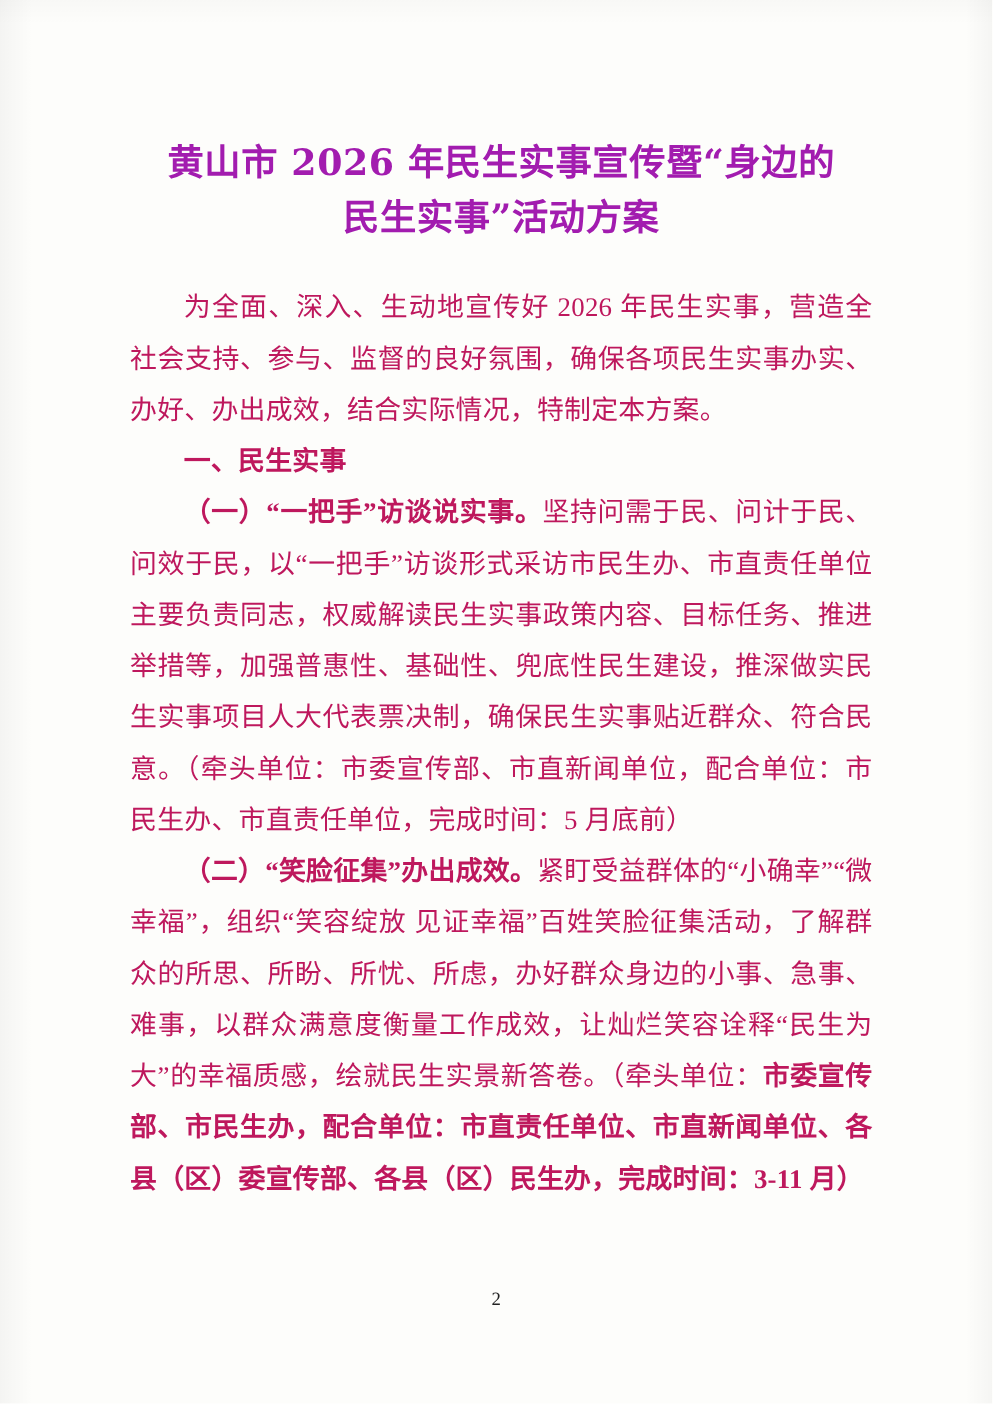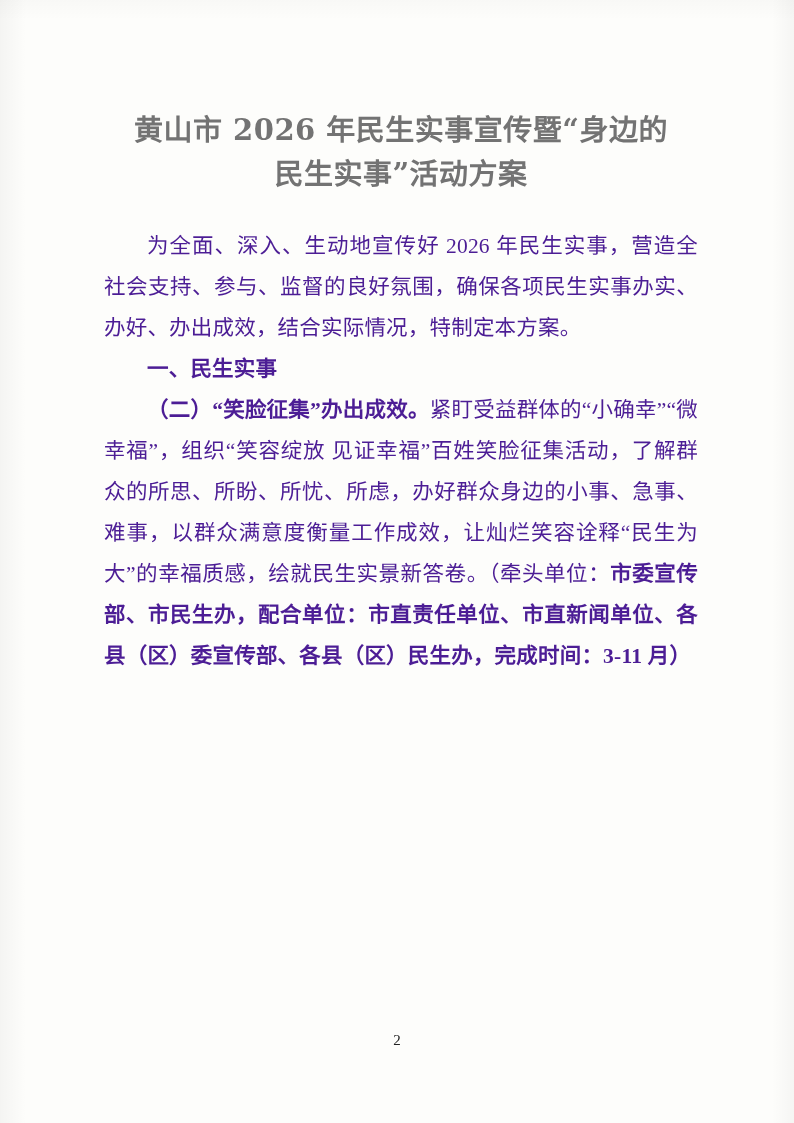--- a/index.html
+++ b/index.html
@@ -33,31 +33,31 @@
     top: 108px;
     width: 594px;
   }
   .doc-title {
     text-align: center;
     font-family: "DejaVu Serif", "Liberation Serif", serif;
     font-weight: bold;
     font-size: 29px;
     line-height: 44px;
     letter-spacing: 0.5px;
-    color: #737373;
+    color: #a21caf;
     margin: 0 0 30px 0;
     white-space: pre-line;
   }
   .body-text {
     font-size: 21.5px;
     line-height: 41px;
     text-align: justify;
     text-justify: inter-ideograph;
     letter-spacing: 0.2px;
-    color: #4c1d95;
+    color: #be185d;
   }
   p.para {
     margin: 0;
     text-indent: 2em;
   }
   .bold-seg {
     font-weight: bold;
   }
   .page-number {
     position: absolute;
@@ -75,18 +75,19 @@
 
 <div class="page">
   <div class="paper-tint"></div>
 
   <div class="content">
     <h1 class="doc-title">黄山市 2026 年民生实事宣传暨“身边的
 民生实事”活动方案</h1>
     <div class="body-text" id="paragraphs">
         <p class="para"><span>为全面、深入、生动地宣传好 2026 年民生实事，营造全社会支持、参与、监督的良好氛围，确保各项民生实事办实、办好、办出成效，结合实际情况，特制定本方案。</span></p>
         <p class="para"><span class="bold-seg">一、民生实事</span></p>
+        <p class="para"><span class="bold-seg">（一）“一把手”访谈说实事。</span><span>坚持问需于民、问计于民、问效于民，以“一把手”访谈形式采访市民生办、市直责任单位主要负责同志，权威解读民生实事政策内容、目标任务、推进举措等，加强普惠性、基础性、兜底性民生建设，推深做实民生实事项目人大代表票决制，确保民生实事贴近群众、符合民意。（牵头单位：市委宣传部、市直新闻单位，配合单位：市民生办、市直责任单位，完成时间：5 月底前）</span></p>
         <p class="para"><span class="bold-seg">（二）“笑脸征集”办出成效。</span><span>紧盯受益群体的“小确幸”“微幸福”，组织“笑容绽放  见证幸福”百姓笑脸征集活动，了解群众的所思、所盼、所忧、所虑，办好群众身边的小事、急事、难事，以群众满意度衡量工作成效，让灿烂笑容诠释“民生为大”的幸福质感，绘就民生实景新答卷。（牵头单位：</span><span class="bold-seg">市委宣传部、市民生办，配合单位：市直责任单位、市直新闻单位、各县（区）委宣传部、各县（区）民生办，完成时间：3-11 月）</span></p>
       </div>
   </div>
 
   <div class="page-number">2</div>
 </div>
 
 </body></html>

